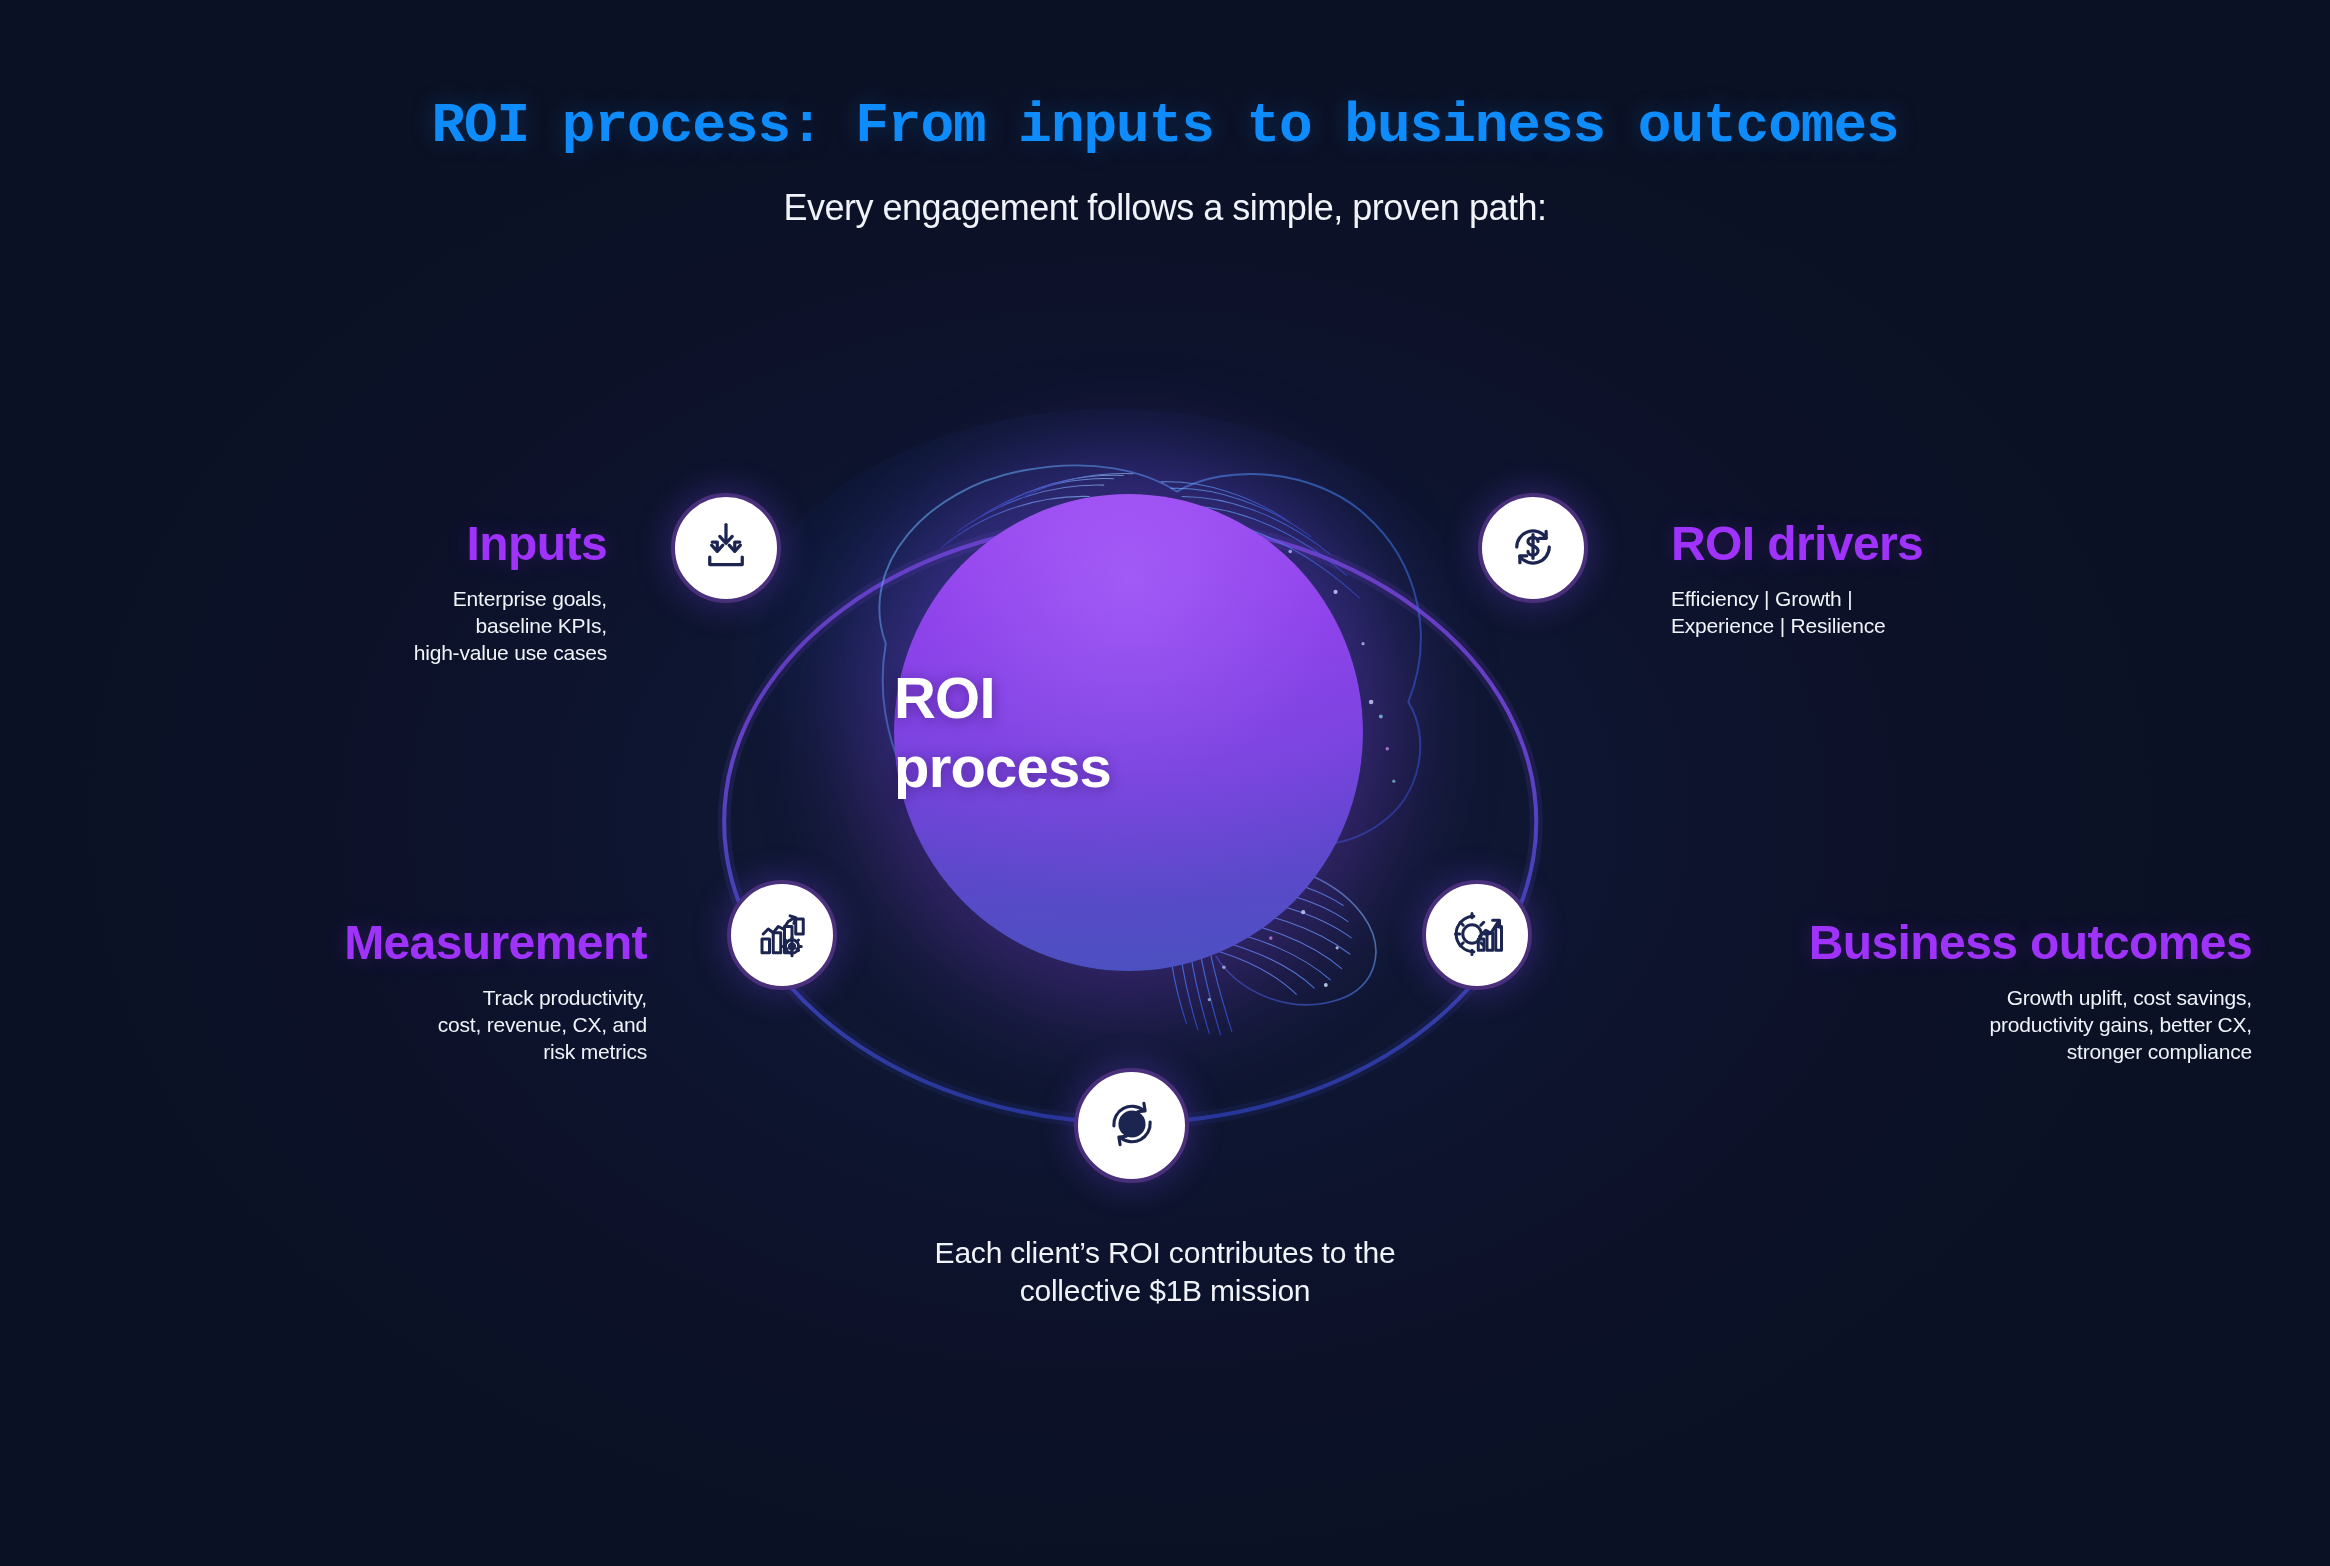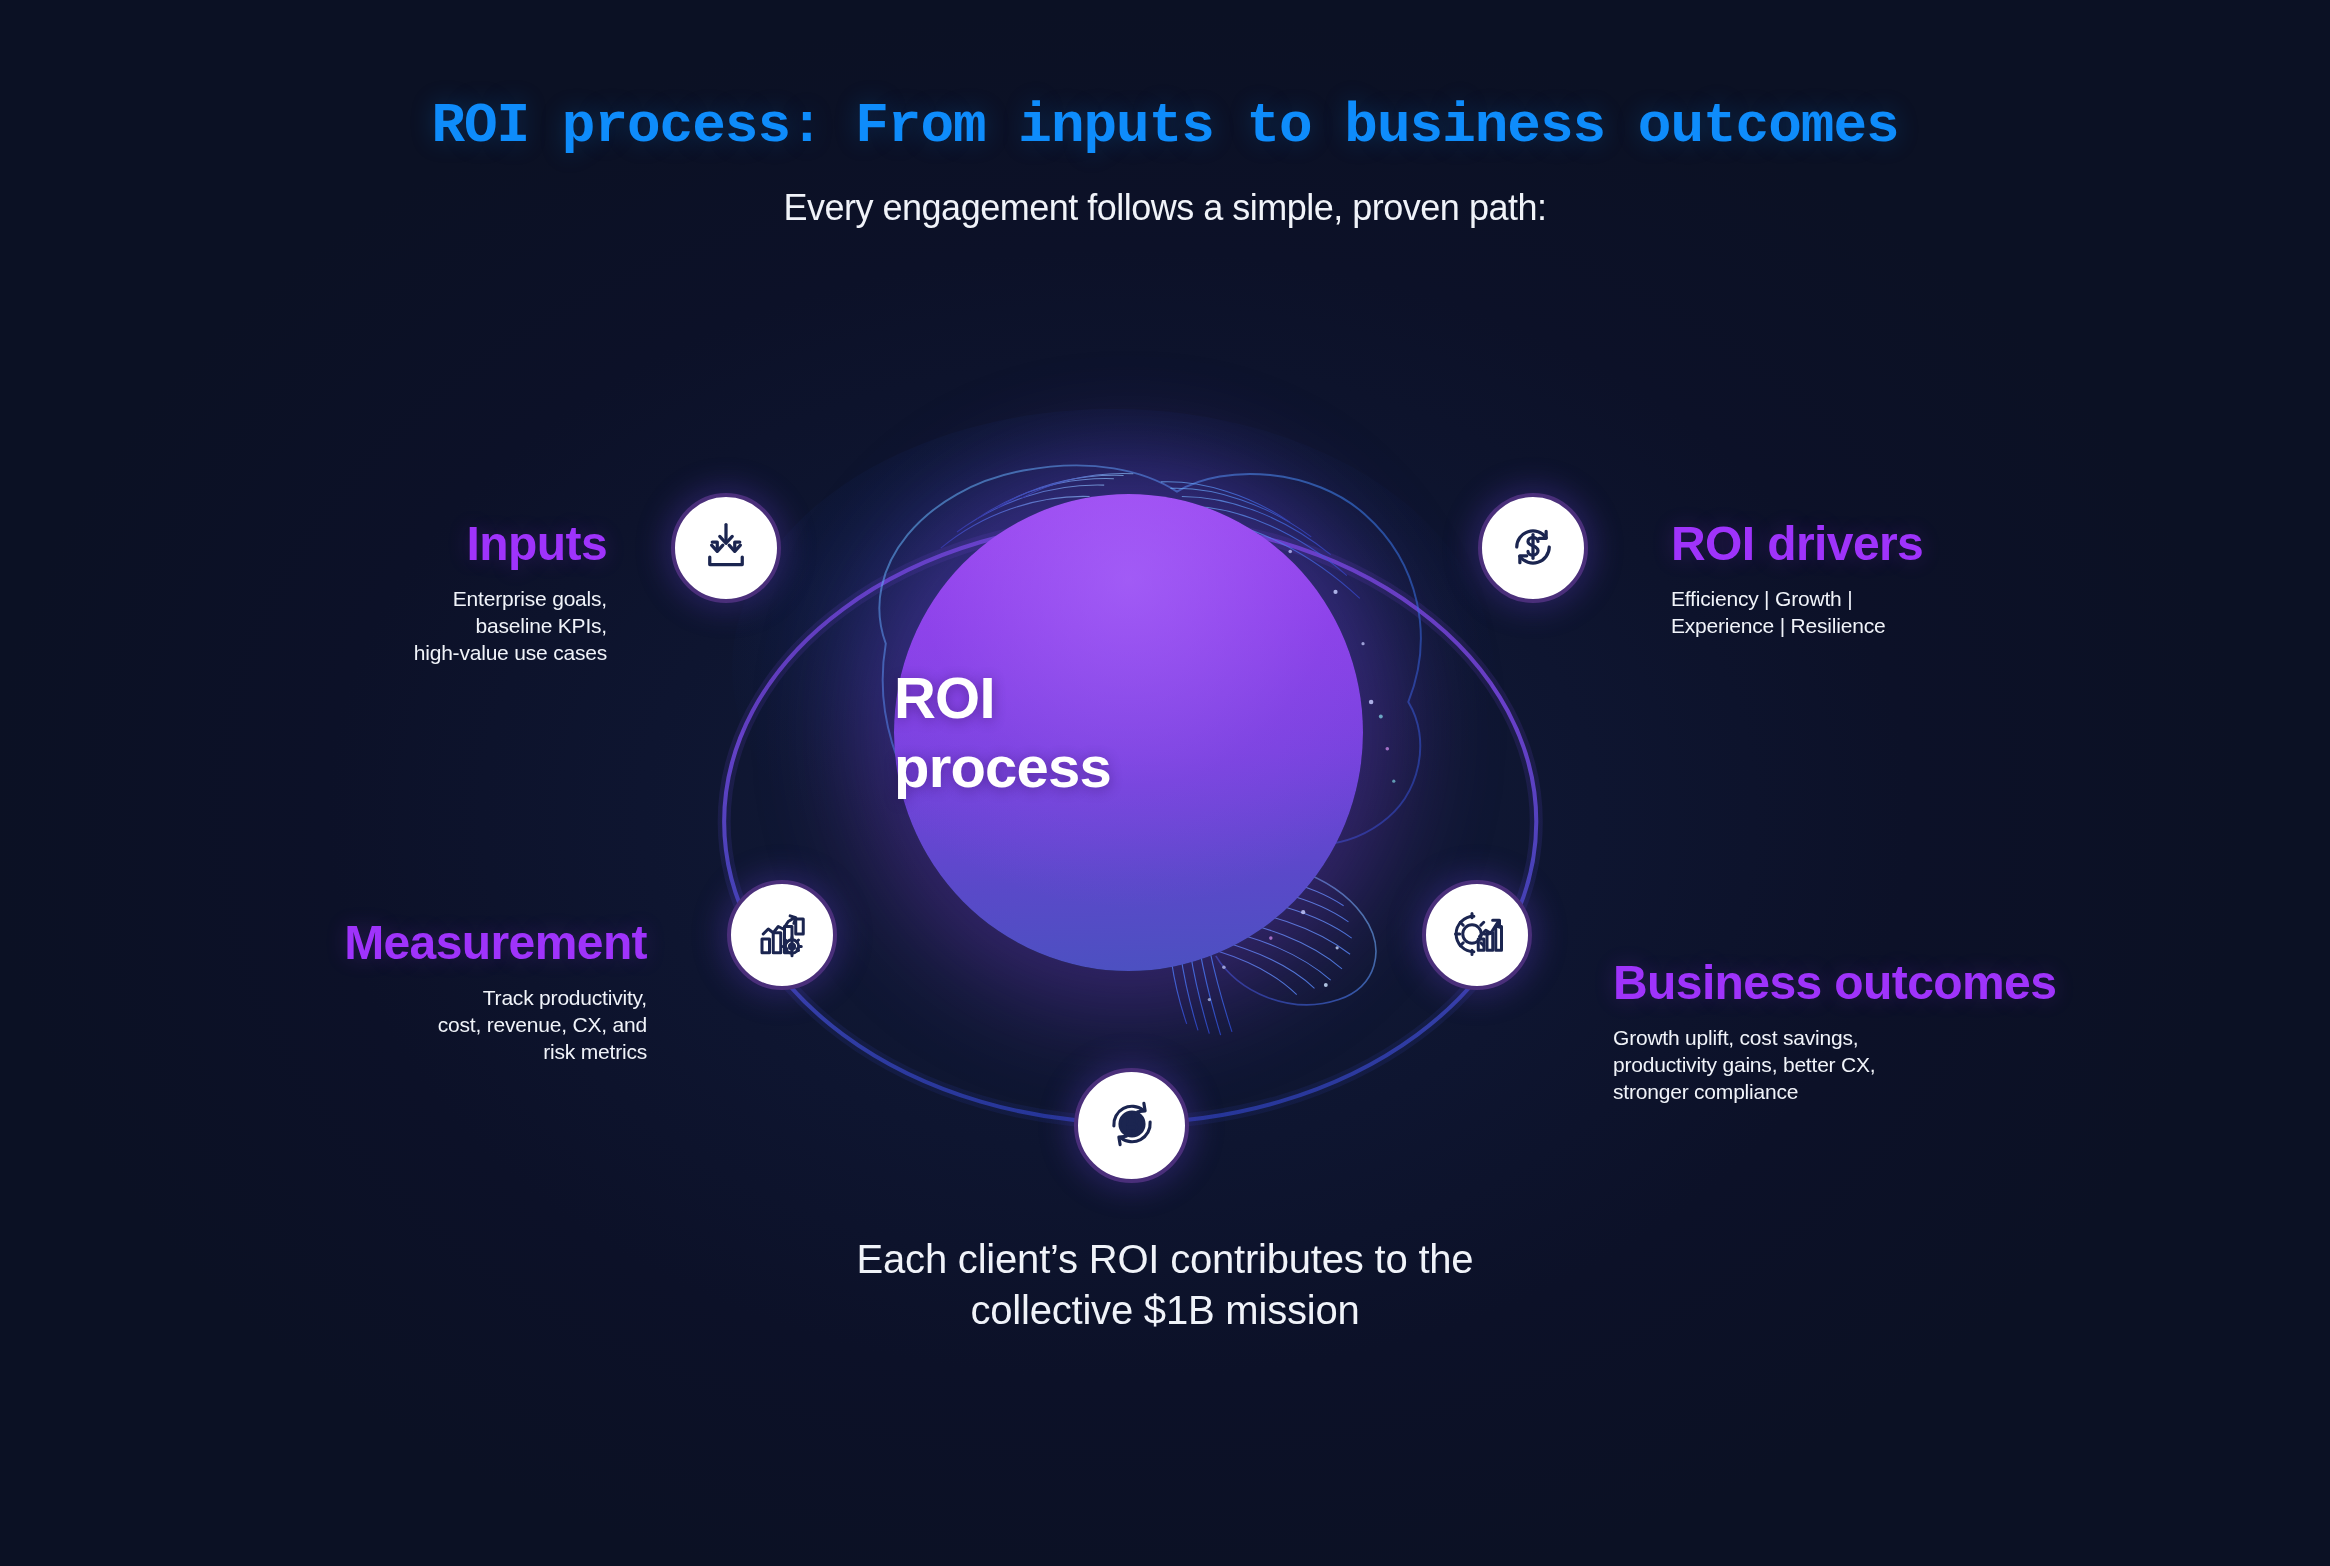--- a/index.html
+++ b/index.html
@@ -129,24 +129,24 @@
     font-weight:400;
     letter-spacing:-0.2px;
     color:#f0f3f9;
     line-height:1.28;
     white-space:pre-line;
   }
 
   #blk-inputs      { right:1723px; top:518px; text-align:right; width:502px; }
   #blk-drivers     { left:1671px;  top:518px; text-align:left;  width:566px; }
   #blk-measurement { right:1683px; top:917px; text-align:right; width:518px; }
-  #blk-outcomes    { left:1613px;  top:917px; text-align:left;  width:639px;margin-top:40px; }
+  #blk-outcomes    { left:1613px;  top:917px; text-align:right;  width:639px; }
   #blk-impact      { left:0; right:0; top:1218px; text-align:center; width:auto; }
   #blk-impact h3   { font-size:40px; }
-  #blk-impact p    { font-size:40px; }
+  #blk-impact p    { font-size:30px; }
 </style>
 </head>
 <body>
 
 <div id="stage">
 
   <div id="header">
     <div id="page-title">ROI process: From inputs to business outcomes</div>
     <div id="page-subtitle">Every engagement follows a simple, proven path:</div>
   </div>

